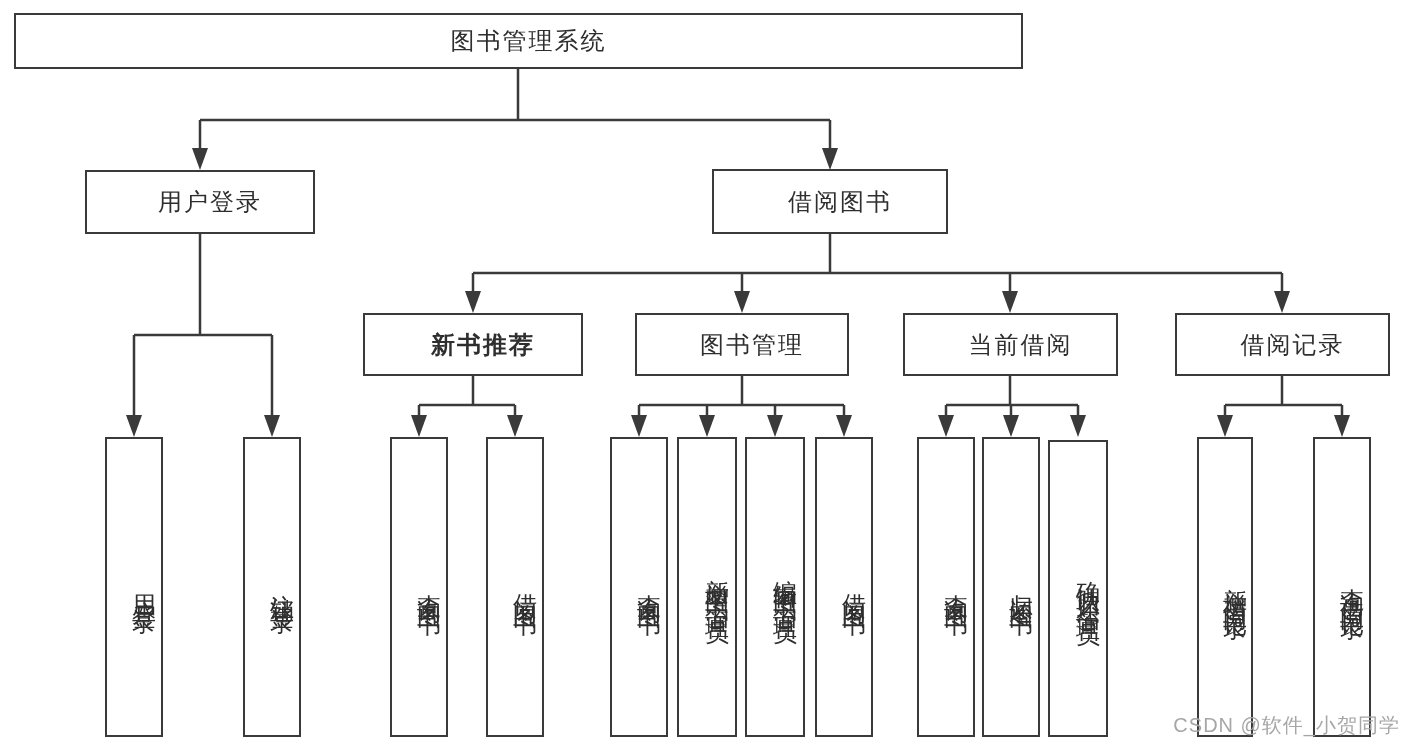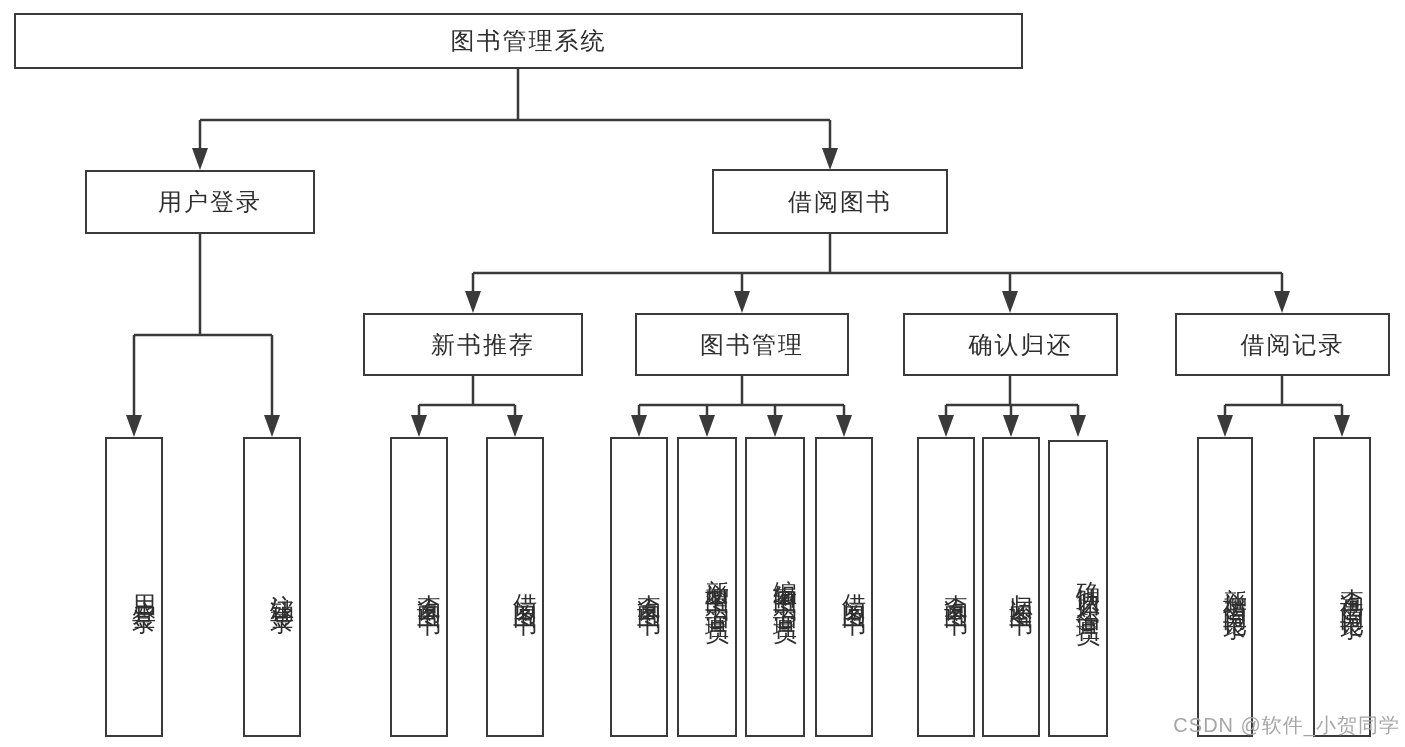--- a/index.html
+++ b/index.html
@@ -60,23 +60,23 @@
       <polygon points="1217,415 1233,415 1225,437"></polygon>
       <polygon points="1334,415 1350,415 1342,437"></polygon>
     </g>
   </svg>
 
   <div class="node h-node" style="left:14px;top:13px;width:1009px;height:56px;">图书管理系统</div>
 
   <div class="node h-node" style="left:85px;top:170px;width:230px;height:64px;">用户登录</div>
   <div class="node h-node" style="left:712px;top:169px;width:236px;height:65px;">借阅图书</div>
 
-  <div class="node h-node" style="left:363px;top:313px;width:220px;height:63px;">新书推荐</div>
+  <div class="node h-node" style="left:363px;top:313px;width:220px;height:63px;font-weight:bold;">新书推荐</div>
   <div class="node h-node" style="left:635px;top:313px;width:214px;height:63px;">图书管理</div>
-  <div class="node h-node" style="left:903px;top:313px;width:215px;height:63px;">确认归还</div>
+  <div class="node h-node" style="left:903px;top:313px;width:215px;height:63px;">当前借阅</div>
   <div class="node h-node" style="left:1175px;top:313px;width:215px;height:63px;">借阅记录</div>
 
   <div class="node v-node" style="left:105px;top:437px;width:58px;height:300px;">用户登录</div>
   <div class="node v-node" style="left:243px;top:437px;width:58px;height:300px;">注销登录</div>
 
   <div class="node v-node" style="left:390px;top:437px;width:58px;height:300px;">查询图书</div>
   <div class="node v-node" style="left:486px;top:437px;width:58px;height:300px;">借阅图书</div>
 
   <div class="node v-node" style="left:610px;top:437px;width:58px;height:300px;">查询图书</div>
   <div class="node v-node" style="left:677px;top:437px;width:60px;height:300px;">新增图书（管理员）</div>

